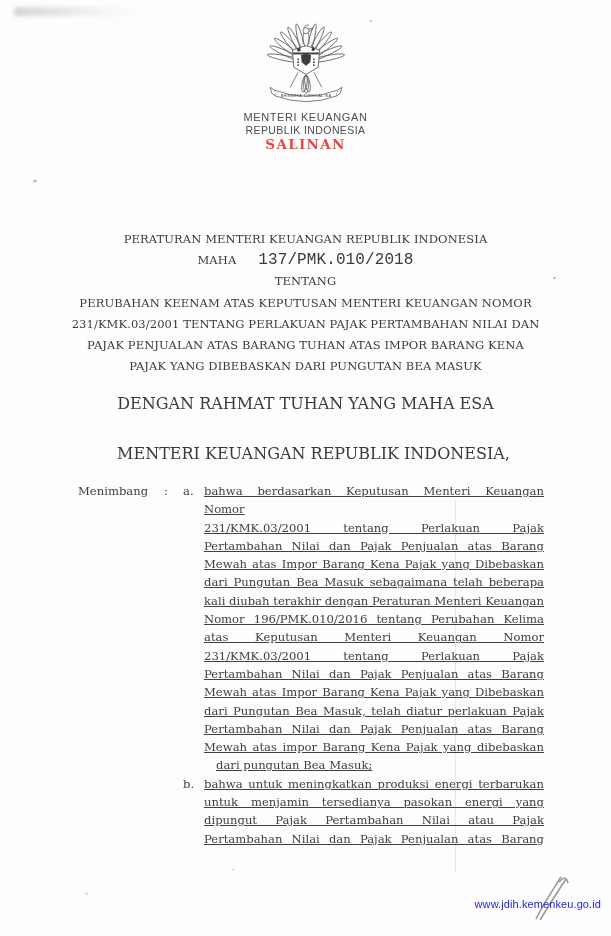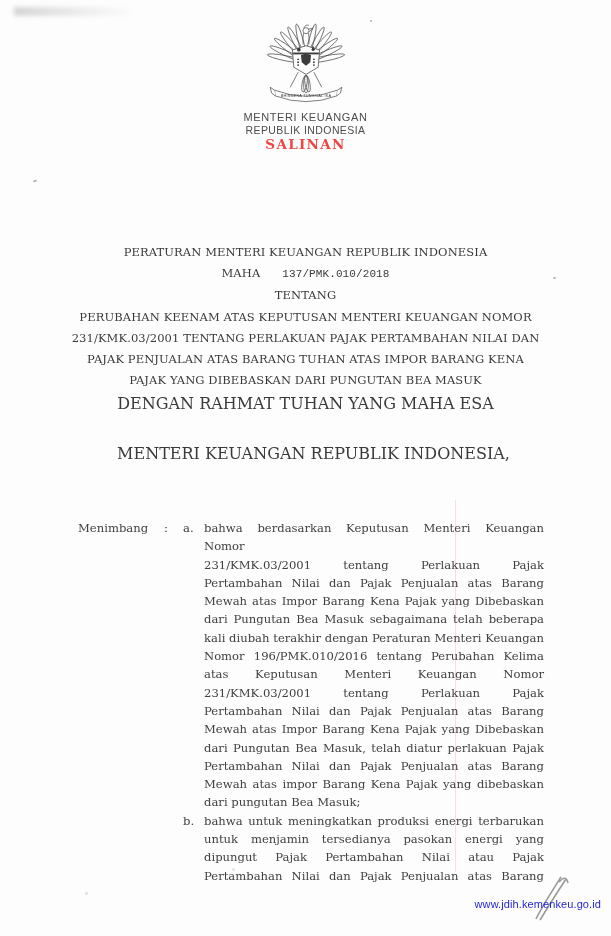--- a/index.html
+++ b/index.html
@@ -7,35 +7,35 @@
     position:relative;width:611px;height:936px;background:#fdfdfd;
     font-family:"DejaVu Serif",serif;color:#3e3e3e;overflow:hidden;margin:0 auto;
   }
   
   .header{position:absolute;top:22px;left:0;width:100%;text-align:center;}
   .emblem{display:block;margin:0 auto;width:86px;height:89px;}
   .ministry{font-family:"Liberation Sans",sans-serif;font-size:11px;letter-spacing:.6px;color:#4d4d4d;line-height:13px;}
   .ministry2{font-size:10.5px;letter-spacing:.4px;}
   .salinan{font-weight:bold;font-size:13.5px;letter-spacing:1.3px;color:#ef4444;line-height:15px;}
   
-  .titleblock{position:absolute;top:242px;left:0;width:100%;text-align:center;
+  .titleblock{position:absolute;top:229px;left:0;width:100%;text-align:center;
     font-size:11.5px;line-height:21.2px;letter-spacing:.1px;color:#3a3a3a;}
-  .nomor-val{font-family:"Liberation Mono",monospace;font-size:11px;margin-left:22px;}
+  .nomor-val{font-family:"Liberation Mono",monospace;font-size:16px;margin-left:22px;}
   .centerline{position:absolute;left:0;width:100%;text-align:center;font-size:16px;color:#3a3a3a;}
   .invocation{top:394px;}
   .authority{top:444px;padding-left:8px;}
   
-  .consider{position:absolute;left:78px;top:519px;width:466px;font-size:11.6px;line-height:18.3px;color:#404040;}
+  .consider{position:absolute;left:78px;top:482px;width:466px;font-size:11.6px;line-height:18.3px;color:#404040;}
   .c-label{position:absolute;left:0;top:0;}
   .c-colon{position:absolute;left:86px;top:0;}
   .item{position:relative;}
   .item .letter{position:absolute;left:105px;top:0;}
   .item .lines{margin-left:126px;}
-  .line{text-align:justify;text-align-last:justify;}
-  .line.endleft{text-align-last:left;}
+  .line{text-align:justify;text-align-last:justify;text-decoration:underline;}
+  .line.endleft{text-align-last:left;margin-left:12px;}
   
   .url{position:absolute;top:898px;right:10px;font-family:"Liberation Sans",sans-serif;
     font-size:11px;color:#1f1fd9;letter-spacing:.1px;}
   .scribble{position:absolute;left:528px;top:874px;width:52px;height:50px;}
   
   .streak{position:absolute;left:14px;top:7px;width:122px;height:9px;
     background:linear-gradient(90deg,rgba(110,110,110,.28),rgba(140,140,140,.14) 55%,rgba(160,160,160,0));
     filter:blur(2px);}
   .scanline{position:absolute;left:455px;top:500px;width:1px;height:372px;background:rgba(244,160,160,.32);}
   .speck{position:absolute;background:rgba(90,90,90,.45);border-radius:50%;}

